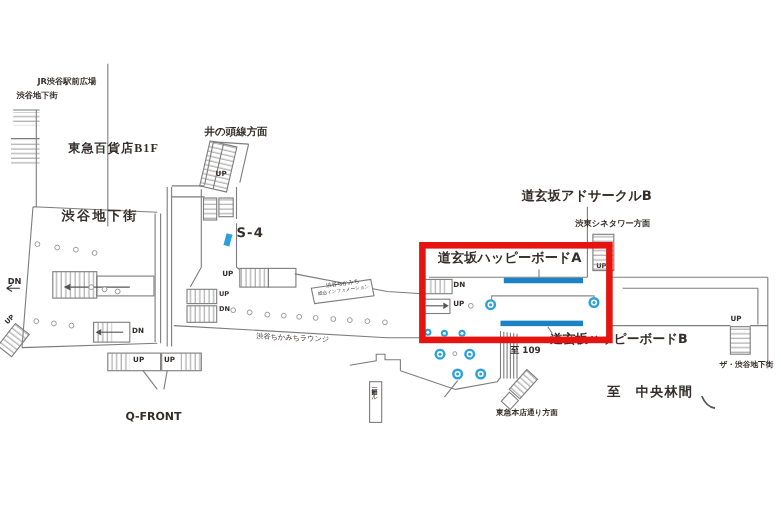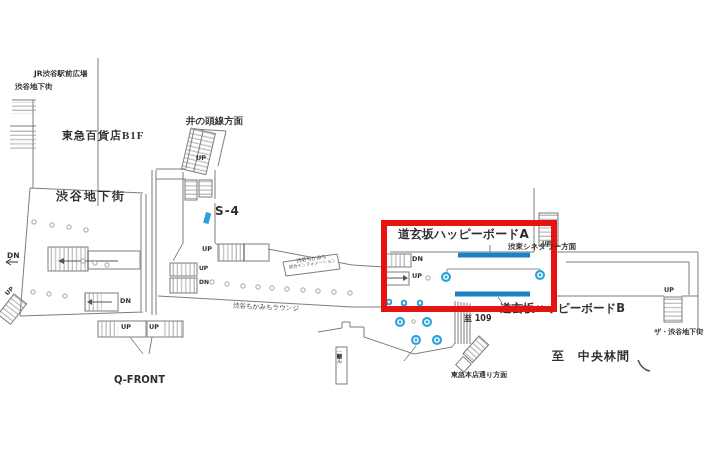--- a/index.html
+++ b/index.html
@@ -191,21 +191,22 @@
 
   <rect x="384" y="223" width="170" height="86" fill="none" stroke="#e51410" stroke-width="6"></rect>
 </svg>
 
 <div class="lbl" style="left:15px;top:70px;font-size:7.5px;padding-left:19px;">JR渋谷駅前広場</div>
 <div class="lbl" style="left:15px;top:83px;font-size:7.5px;">渋谷地下街</div>
 <div class="lbl" style="left:62px;top:129px;font-size:11px;letter-spacing:1px;font-family:Liberation Serif, serif;">東急百貨店B1F</div>
 <div class="lbl" style="left:186px;top:116px;font-size:9.5px;">井の頭線方面</div>
 <div class="lbl" style="left:56px;top:190px;font-size:12px;letter-spacing:2px;">渋谷地下街</div>
 <div class="lbl" style="left:215px;top:205px;font-size:12px;letter-spacing:1px;">S-4</div>
-<div class="lbl" style="left:508px;top:199px;font-size:7.5px;margin-top:44px;">渋東シネタワー方面</div>
+<div class="lbl" style="left:474px;top:172px;font-size:12px;">道玄坂アドサークルB</div>
+<div class="lbl" style="left:523px;top:199px;font-size:7.5px;">渋東シネタワー方面</div>
 <div class="lbl" style="left:398px;top:228px;font-size:12px;">道玄坂ハッピーボードA</div>
 <div class="lbl under" style="left:500px;top:302px;font-size:11.5px;">道玄坂ハッピーボードB</div>
 <div class="lbl" style="left:464px;top:315px;font-size:8px;">至 109</div>
 <div class="lbl" style="left:654px;top:329px;font-size:7px;">ザ・渋谷地下街</div>
 <div class="lbl" style="left:552px;top:350px;font-size:12px;letter-spacing:1px;">至　中央林間</div>
 <div class="lbl" style="left:451px;top:372px;font-size:7px;">東急本店通り方面</div>
 <div class="lbl" style="left:114px;top:374px;font-size:10px;">Q-FRONT</div>
 <div class="lbl rot2" style="left:233px;top:304px;font-size:6.5px;font-weight:normal;">渋谷ちかみちラウンジ</div>
 <div class="lbl rotm8 ctr" style="left:284px;top:256px;width:56px;font-weight:normal;">
   <div style="font-size:5px;">渋谷ちかみち</div>

